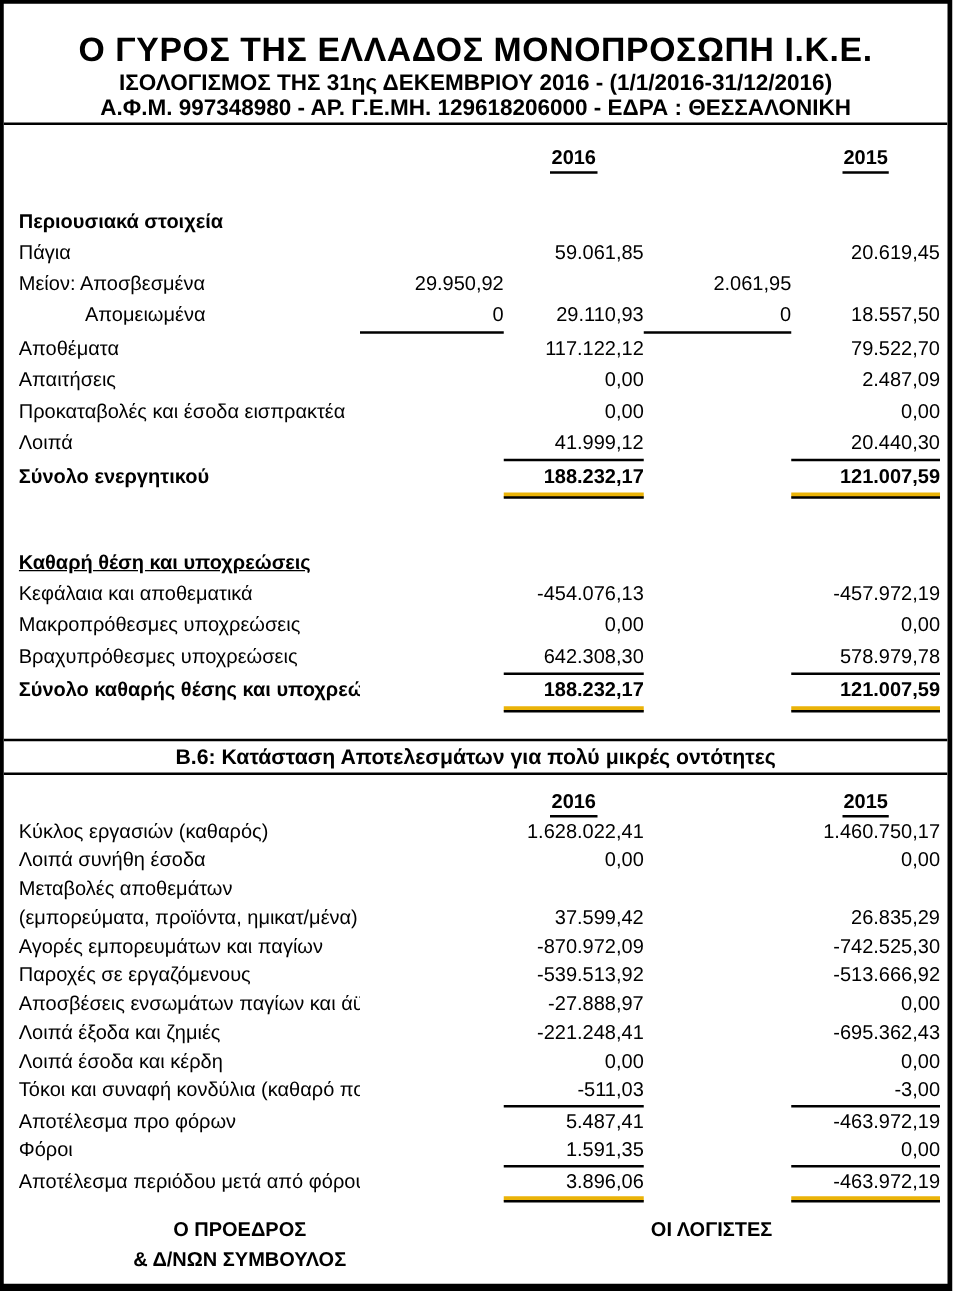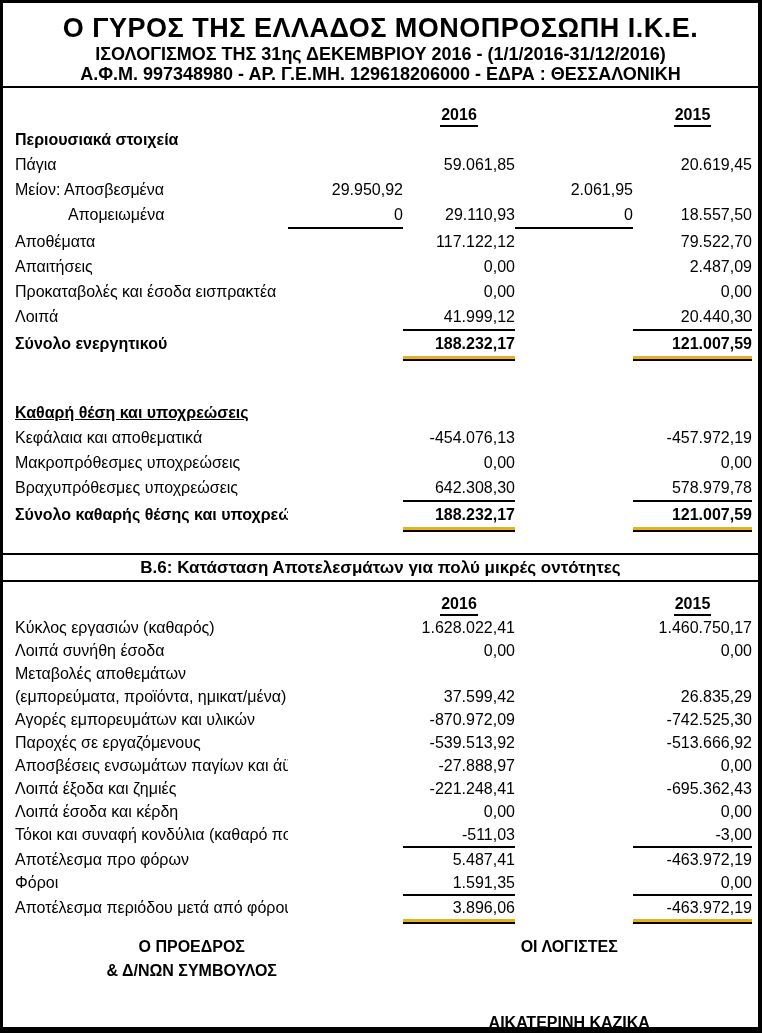--- a/index.html
+++ b/index.html
@@ -1,21 +1,21 @@
 <!DOCTYPE html>
 <html lang="el"><head>
 <meta charset="utf-8">
 <style>
   html,body{margin:0;padding:0;background:#fff;}
   .page{
     width:762px;height:1033px;box-sizing:border-box;
     border:solid #000;border-width:3px 4px 6px 3px;
     background:#fff;color:#000;overflow:hidden;
     font-family:"Liberation Sans",sans-serif;
-    padding-top:10px;
+    padding-top:22px;
   }
   .doc-header{text-align:center;}
   .company{font-size:27px;font-weight:bold;line-height:30px;letter-spacing:0.5px;}
   .statement{font-size:18px;font-weight:bold;line-height:22px;}
   .registry{font-size:18px;font-weight:bold;line-height:18px;}
   .rule{border-top:2px solid #000;margin-top:3px;height:0;}
 
   .row{
     display:grid;
     grid-template-columns:1fr 115px 112px 118px 119px;
@@ -27,21 +27,21 @@
   .cb{text-align:center;}
   .lbl{white-space:nowrap;overflow:hidden;}
   .bold{font-weight:bold;}
   .indent{padding-left:53px;}
   .ul{border-bottom:2px solid #000;}
   .dul{position:relative;border-bottom:4px solid #eab308;}
   .dul::after{content:"";position:absolute;left:0;right:0;bottom:-5px;height:2px;background:#000;}
   .yr{display:inline-block;font-weight:bold;border-bottom:2px solid #000;line-height:19px;padding:0 1px 1px 1px;}
   .yearrow1{margin-top:14px;}
   .yearrow2{margin-top:10px;}
-  .lead1{}
+  .lead1{margin-top:26px;}
   .lead2{margin-top:40px;text-decoration:underline;}
   .banner{
     margin-top:22px;border-top:2px solid #000;border-bottom:2px solid #000;
     text-align:center;font-weight:bold;font-size:17px;line-height:19px;padding:3px 0;
   }
   .sig{
     margin-top:12px;display:grid;grid-template-columns:1fr 1fr;
     text-align:center;font-weight:bold;font-size:16px;
   }
   .sig .cell{line-height:24px;}
@@ -202,21 +202,21 @@
         <span></span>
     </div>
     <div class="row">
       <span class="lbl">(εμπορεύματα, προϊόντα, ημικατ/μένα)</span>
       <span class="num"></span>
       <span class="num">37.599,42</span>
       <span class="num"></span>
       <span class="num">26.835,29</span>
     </div>
     <div class="row">
-      <span class="lbl">Αγορές εμπορευμάτων και υλικών</span>
+      <span class="lbl">Αγορές εμπορευμάτων και παγίων</span>
       <span class="num"></span>
       <span class="num">-870.972,09</span>
       <span class="num"></span>
       <span class="num">-742.525,30</span>
     </div>
     <div class="row">
       <span class="lbl">Παροχές σε εργαζόμενους</span>
       <span class="num"></span>
       <span class="num">-539.513,92</span>
       <span class="num"></span>

